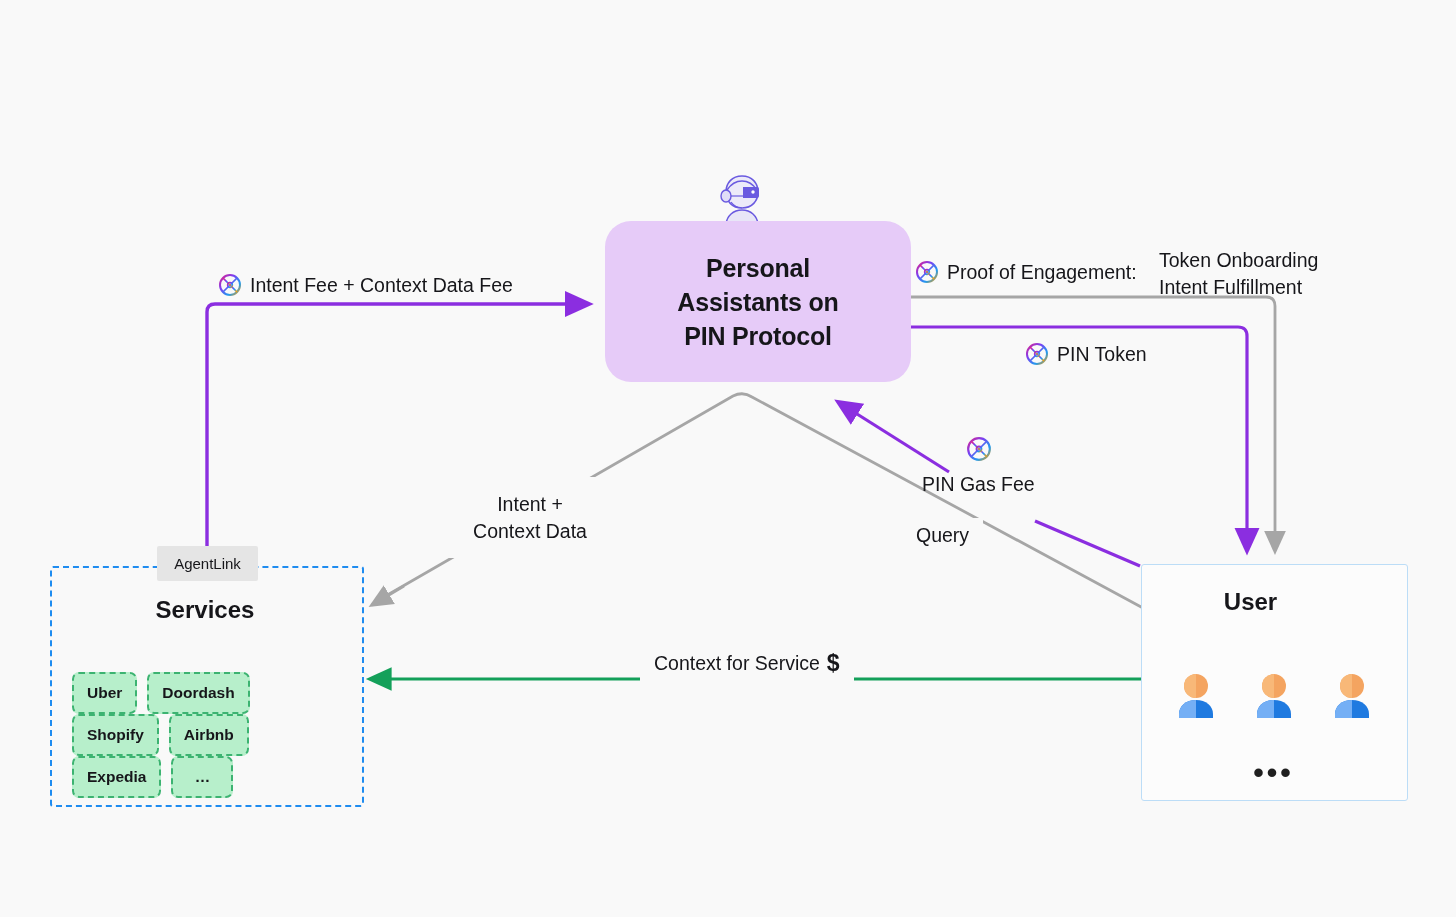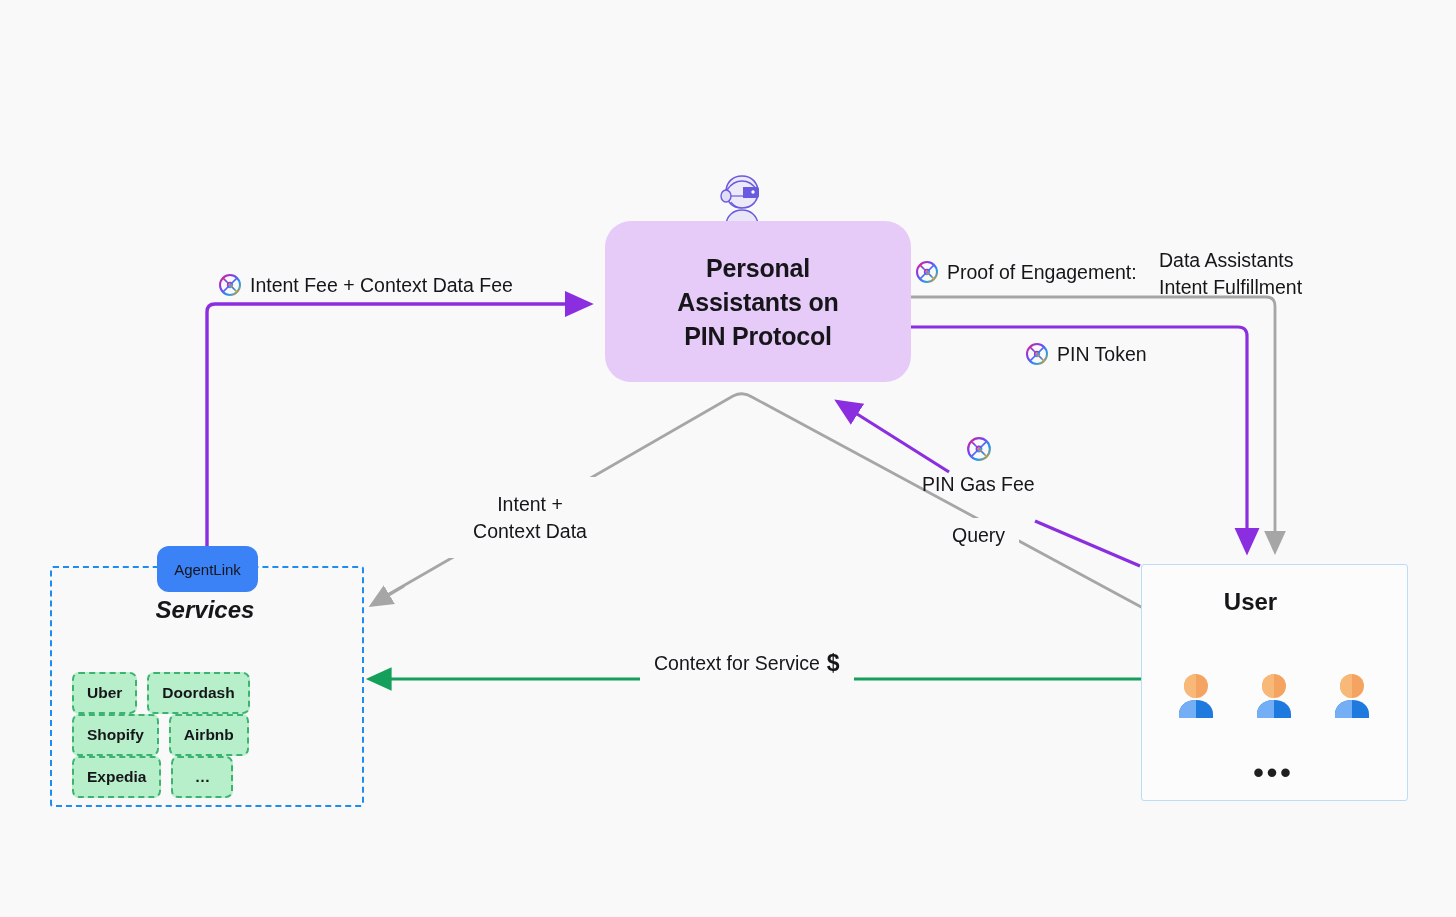--- a/index.html
+++ b/index.html
@@ -26,26 +26,26 @@
   }
   .robot-icon{position:absolute;left:713px;top:172px;width:58px;height:56px;}
 
   
   .services-box{
     position:absolute;left:50px;top:566px;width:310px;height:237px;
     border:2.5px dashed #1f8cf0;border-radius:3px;background:transparent;
   }
   .services-title{
     position:absolute;left:50px;top:596px;width:310px;text-align:center;
-    font-size:24px;font-weight:bold;color:#16161a;font-style:italic;
+    font-size:24px;font-weight:bold;color:#16161a;
   }
   .agentlink-tag{
-    position:absolute;left:157px;top:546px;width:101px;height:46px;
-    background:#3b82f6;display:flex;align-items:center;justify-content:center;
-    font-size:15px;color:#16161a;border-radius:12px;
+    position:absolute;left:157px;top:546px;width:101px;height:35px;
+    background:#e5e5e5;display:flex;align-items:center;justify-content:center;
+    font-size:15px;color:#16161a;border-radius:2px;
   }
   .svc-grid{
     position:absolute;left:72px;top:672px;width:272px;
     display:flex;flex-wrap:wrap;gap:0 10px;
   }
   .svc-tag{
     background:#b7efcb;border:2px dashed #3cb371;border-radius:7px;
     height:42px;min-width:62px;padding:0 13px;
     display:flex;align-items:center;justify-content:center;
     font-size:15.5px;font-weight:bold;color:#16161a;box-sizing:border-box;
@@ -73,21 +73,21 @@
   .lbl{position:absolute;font-size:19.5px;color:#16161a;white-space:nowrap;line-height:1.36;}
   .lbl.masked{background:#f9f9f9;padding:4px 14px;}
   .lbl-row{display:flex;align-items:center;gap:7px;}
   .pinlogo{display:inline-block;width:25px;height:25px;flex:0 0 25px;}
 
   .l-intent-fee{left:218px;top:272px;}
   .l-proof{left:915px;top:259px;}
   .l-data-onboard{left:1159px;top:247px;text-align:left;}
   .l-pin-token{left:1025px;top:341px;}
   .l-pin-gas{left:922px;top:436px;text-align:center;}
-  .l-query{left:938px;top:518px;}
+  .l-query{left:902px;top:518px;}
   .l-intent-ctx{left:430px;top:477px;text-align:center;}
   .l-payment{left:640px;top:644px;}
   .dollar{font-size:23px;font-weight:bold;}
 </style>
 </head>
 <body>
 
 <div id="canvas">
 
   <svg class="wires" viewBox="0 0 1456 917">
@@ -227,21 +227,21 @@
               <path d="M12 12 L5.6 5.6"></path>
           </g>
           <circle cx="12" cy="12" r="2.4" fill="none" stroke="url(#pg1)" stroke-width="1.5"></circle>
         </svg>
       </span>
       <span>Intent Fee + Context Data Fee</span>
     </span>
   </div>
 
   <div class="lbl l-data-onboard">
-    <div>Data Assistants</div>
+    <div>Token Onboarding</div>
     <div>Intent Fulfillment</div>
   </div>
 
   <div class="lbl l-pin-token">
     <span class="lbl-row">
       <span class="pinlogo">
         <svg viewBox="0 0 24 24" width="24" height="24">
           <circle cx="12" cy="12" r="10" fill="none" stroke="url(#pg1)" stroke-width="2"></circle>
           <g stroke="url(#pg1)" stroke-width="1.6" fill="none" stroke-linecap="round">
             <path d="M12 12 L12 3"></path>

